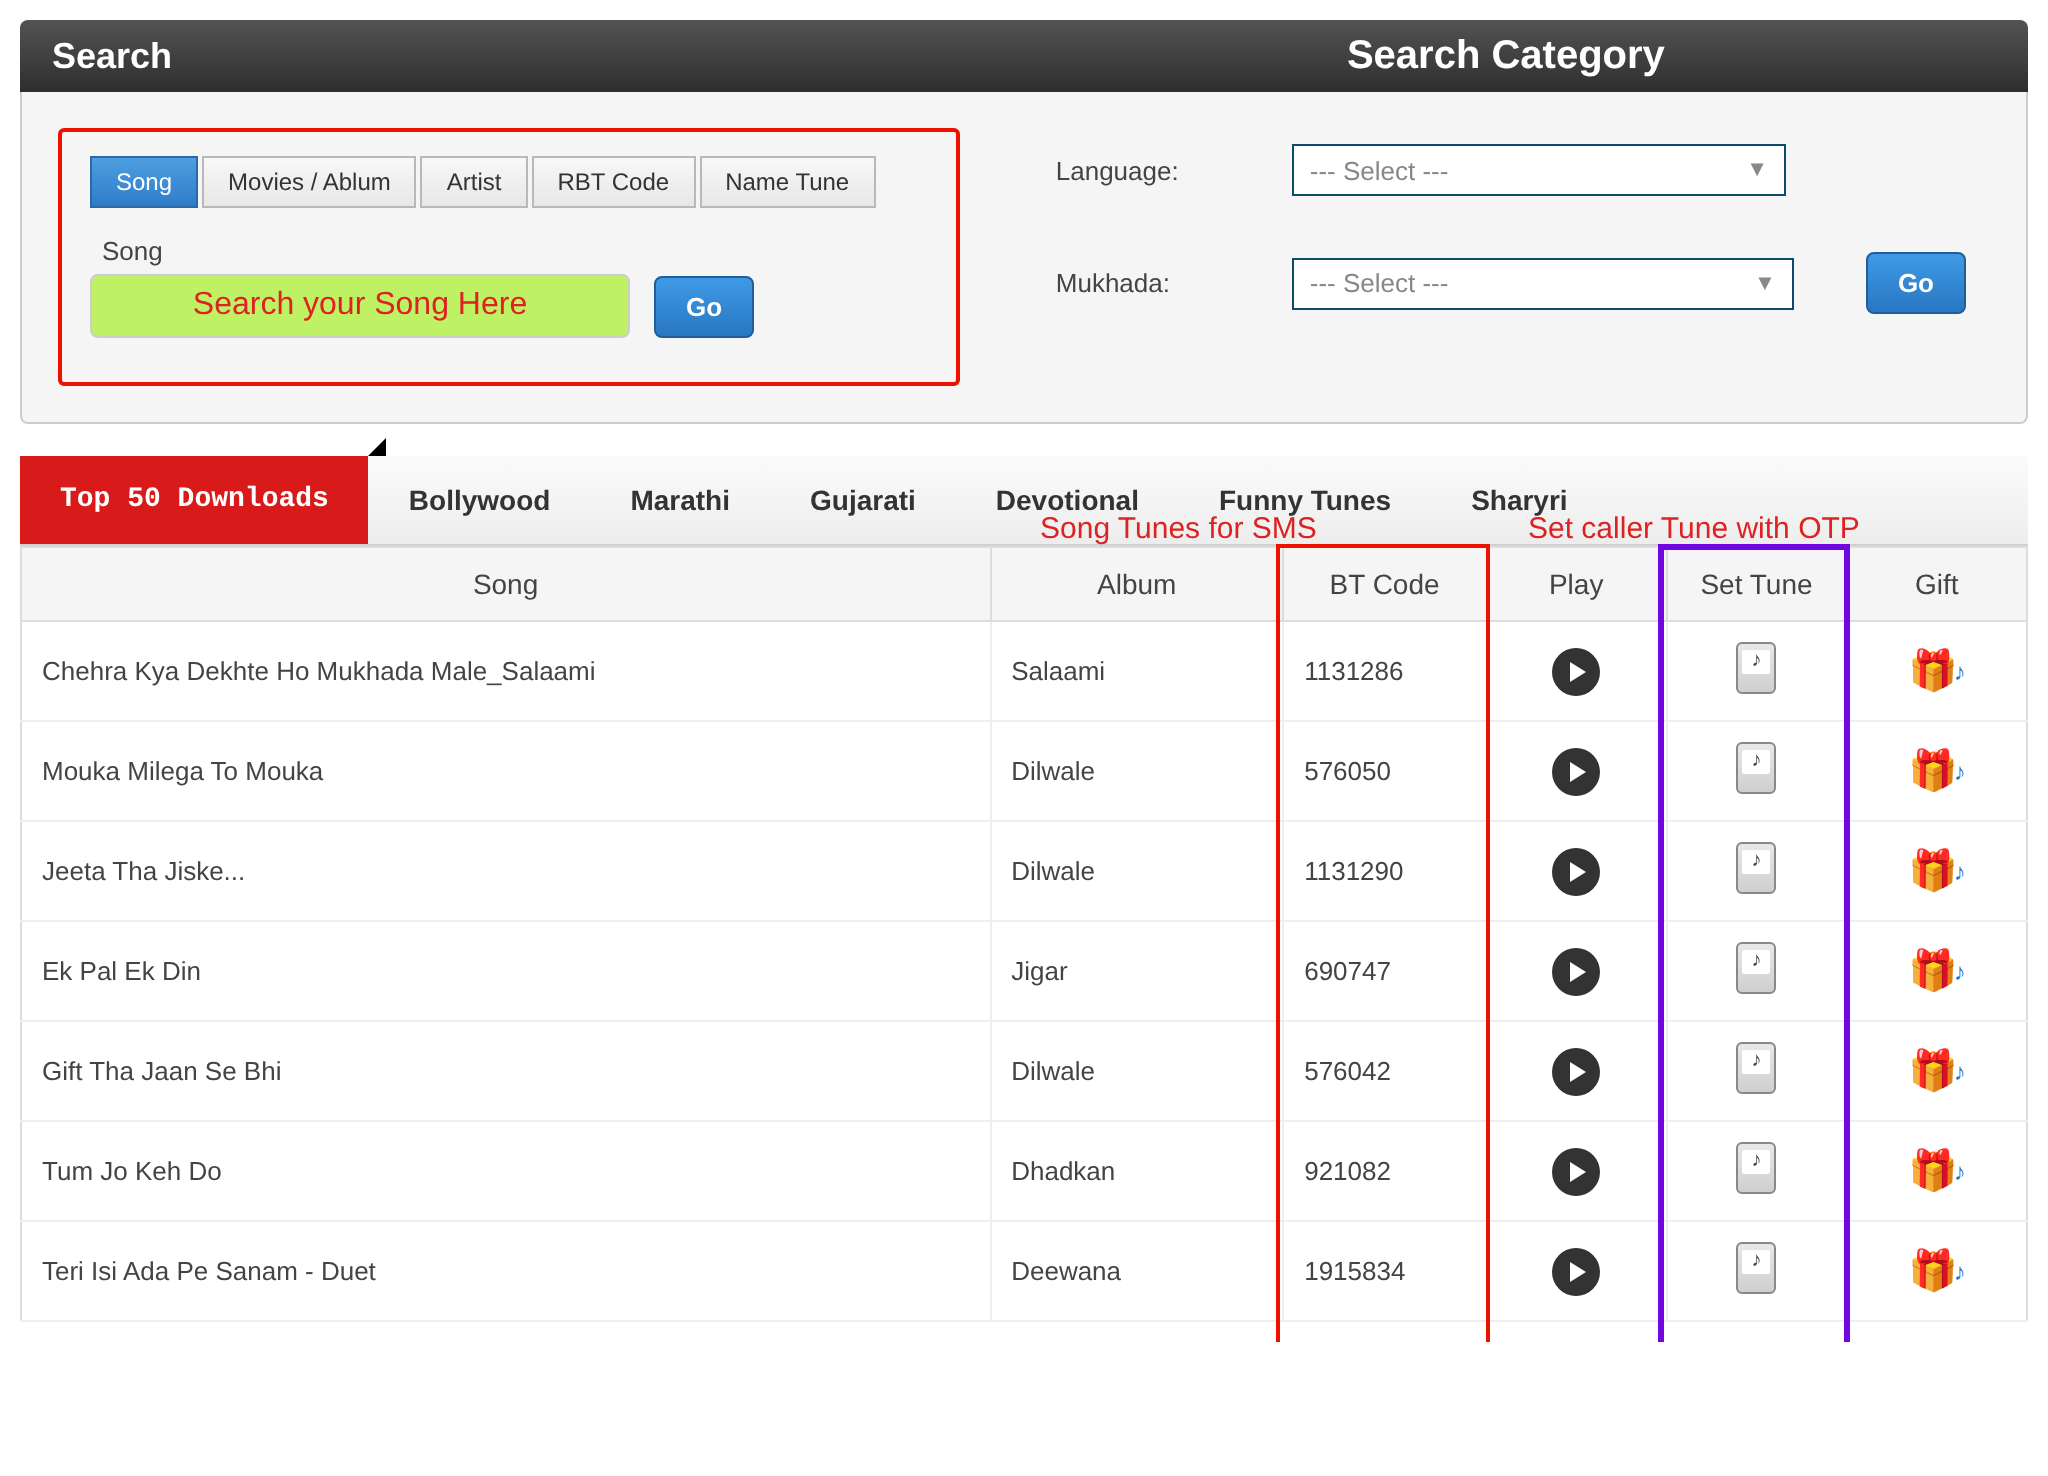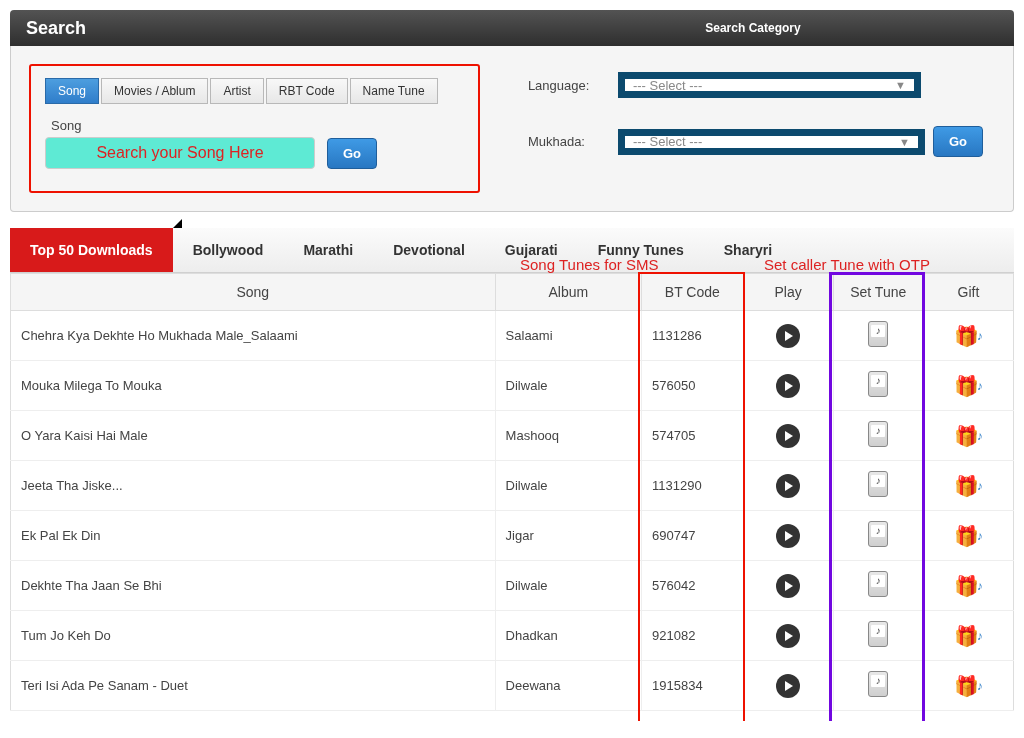--- a/index.html
+++ b/index.html
@@ -7,21 +7,21 @@
 
 .header-bar {
   background: linear-gradient(#535353, #2e2e2e);
   color: #fff;
   border-radius: 4px 4px 0 0;
   display: flex;
   height: 36px;
   align-items: center;
 }
 .header-bar .left { flex: 0 0 48%; padding-left: 16px; font-size: 18px; font-weight: bold; }
-.header-bar .right { flex: 1; text-align: center; font-size: 12px; font-weight: bold; }
+.header-bar .right { flex: 1; text-align: center; font-size: 20px; font-weight: bold; }
 
 .top-panel {
   display: flex;
   border: 1px solid #ccc;
   border-top: none;
   background: #f5f5f5;
   border-radius: 0 0 4px 4px;
 }
 .search-box {
   width: 45%;
@@ -40,46 +40,46 @@
 }
 .search-tab.active {
   background: linear-gradient(#4d9edf, #2f7dca);
   color: #fff;
   border-color: #2a6aa8;
 }
 .song-label { font-size: 13px; color: #444; margin-bottom: 4px; margin-left: 6px; }
 .input-row { display: flex; gap: 12px; align-items: center; }
 .song-input {
   flex: 0 0 270px;
-  background: #5eead4;
+  background: #bef264;
   border: 1px solid #ccc;
   border-radius: 4px;
   padding: 6px 23px;
   font-size: 16px;
   text-align: center;
   color: #d22;
 }
 .go-btn {
   background: linear-gradient(#3f9ae5, #2877c2);
   color: #fff;
   border: 1px solid #1f5e9b;
   padding: 7px 15px;
   font-size: 13px;
   font-weight: bold;
   border-radius: 4px;
   cursor: pointer;
 }
 
 .category-box { flex: 1; padding: 26px 30px; }
-.cat-row { display: flex; align-items: center; margin-bottom: 28px; gap: 8px; }
+.cat-row { display: flex; align-items: center; margin-bottom: 28px; gap: 36px; }
 .cat-label { width: 82px; font-size: 13px; color: #444; }
 .cat-select {
   flex: 1;
   background: #fff;
-  border: 7px solid #0c4a6e;
+  border: 1px solid #0c4a6e;
   padding: 4px 8px;
   font-size: 13px;
   color: #888;
   height: 26px;
   position: relative;
   display: flex;
   align-items: center;
 }
 .cat-select .arrow { position: absolute; right: 8px; font-size: 11px; }
 
@@ -95,20 +95,21 @@
   padding: 14px 20px;
   font-size: 14px;
   color: #333;
   cursor: pointer;
   font-weight: bold;
 }
 .main-tab.active {
   background: #d81a1a;
   color: #fff;
   position: relative;
+  font-family: Liberation Mono, monospace;
 }
 .main-tab.active::after {
   content: "";
   position: absolute;
   top: -9px; right: -9px;
   border-left: 9px solid transparent;
   border-bottom: 9px solid #000;
 }
 .annot {
   position: absolute;
@@ -235,22 +236,22 @@
       </div>
       <button class="go-btn">Go</button>
     </div>
   </div>
 </div>
 
 <div class="tabs-bar" id="main-tabs">
 <div class="main-tab active">Top 50 Downloads</div>
     <div class="main-tab">Bollywood</div>
     <div class="main-tab">Marathi</div>
+    <div class="main-tab">Gujarati</div>
     <div class="main-tab">Devotional</div>
-    <div class="main-tab">Gujarati</div>
     <div class="main-tab">Funny Tunes</div>
     <div class="main-tab">Sharyri</div>
     <div class="annot" style="left: 510px;">Song Tunes for SMS</div>
     <div class="annot" style="left: 754px;">Set caller Tune with OTP</div>
   </div>
 
 <div class="table-wrapper">
 <table class="songs">
   <thead>
     <tr>
@@ -279,31 +280,20 @@
           <td>Dilwale</td>
           <td>576050</td>
           <td style="text-align:center"><span class="play-btn"></span></td>
           <td style="text-align:center"><span class="set-icon"></span></td>
           <td style="text-align:center"><span class="gift-wrap">
               <span class="gift-icon">🎁</span>
               <span class="gift-sub">♪</span>
             </span></td>
         </tr>
         <tr>
-          <td>O Yara Kaisi Hai Male</td>
-          <td>Mashooq</td>
-          <td>574705</td>
-          <td style="text-align:center"><span class="play-btn"></span></td>
-          <td style="text-align:center"><span class="set-icon"></span></td>
-          <td style="text-align:center"><span class="gift-wrap">
-              <span class="gift-icon">🎁</span>
-              <span class="gift-sub">♪</span>
-            </span></td>
-        </tr>
-        <tr>
           <td>Jeeta Tha Jiske...</td>
           <td>Dilwale</td>
           <td>1131290</td>
           <td style="text-align:center"><span class="play-btn"></span></td>
           <td style="text-align:center"><span class="set-icon"></span></td>
           <td style="text-align:center"><span class="gift-wrap">
               <span class="gift-icon">🎁</span>
               <span class="gift-sub">♪</span>
             </span></td>
         </tr>
@@ -312,21 +302,21 @@
           <td>Jigar</td>
           <td>690747</td>
           <td style="text-align:center"><span class="play-btn"></span></td>
           <td style="text-align:center"><span class="set-icon"></span></td>
           <td style="text-align:center"><span class="gift-wrap">
               <span class="gift-icon">🎁</span>
               <span class="gift-sub">♪</span>
             </span></td>
         </tr>
         <tr>
-          <td>Dekhte Tha Jaan Se Bhi</td>
+          <td>Gift Tha Jaan Se Bhi</td>
           <td>Dilwale</td>
           <td>576042</td>
           <td style="text-align:center"><span class="play-btn"></span></td>
           <td style="text-align:center"><span class="set-icon"></span></td>
           <td style="text-align:center"><span class="gift-wrap">
               <span class="gift-icon">🎁</span>
               <span class="gift-sub">♪</span>
             </span></td>
         </tr>
         <tr>

